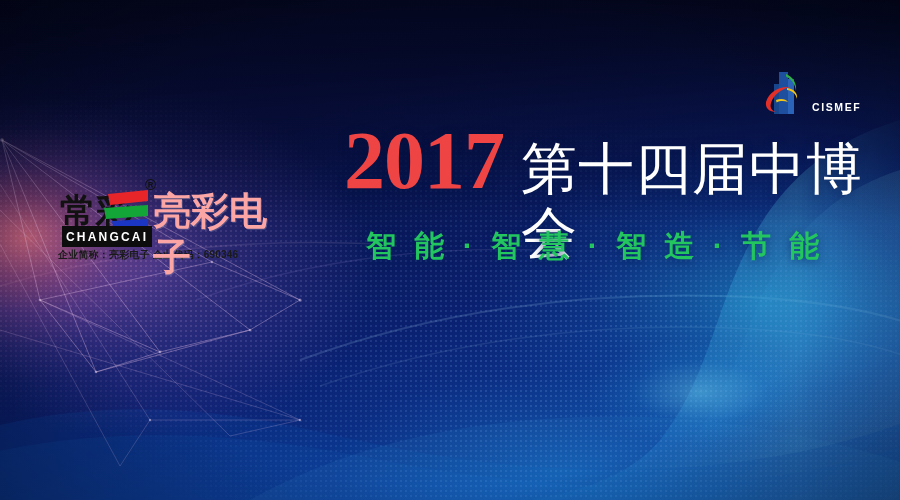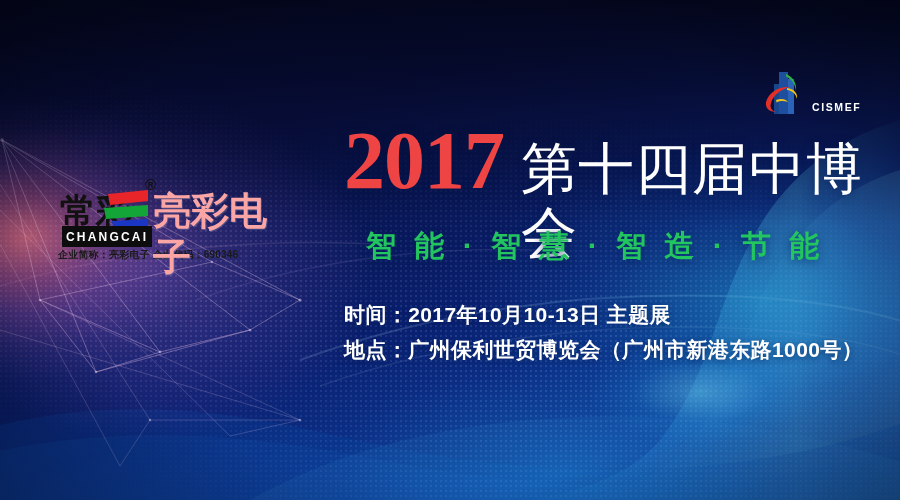--- a/index.html
+++ b/index.html
@@ -346,24 +346,20 @@
 
   <div class="title-block">
     <div class="title-row">
       <span class="year">2017</span>
       <span class="title-cn">第十四届中博会</span>
     </div>
   </div>
 
   <div class="slogan">智 能 · 智 慧 · 智 造 · 节 能</div>
 
-  <div class="info">
-    <div class="info-line">时间：2017年10月10-13日  主题展</div>
-    <div class="info-line">地点：广州保利世贸博览会（广州市新港东路1000号）</div>
-  </div>
 
   <div class="changcai">
     <div class="cc-main">
       <div class="cc-left">
         <svg width="92" height="52" viewBox="0 0 92 52" xmlns="http://www.w3.org/2000/svg" aria-hidden="true">
           <text x="0" y="36" font-family="DejaVu Sans, Liberation Sans, sans-serif" font-size="36" font-weight="bold" fill="#111111">常彩</text>
           <path d="M 48,6 L 88,2 L 88,13 L 50,17 Z" fill="#e8262a"></path>
           <path d="M 44,20 L 88,17 L 88,28 L 46,31 Z" fill="#13a538"></path>
           <path d="M 52,33 L 88,31 L 88,42 L 54,44 Z" fill="#1c36c4"></path>
         </svg>

